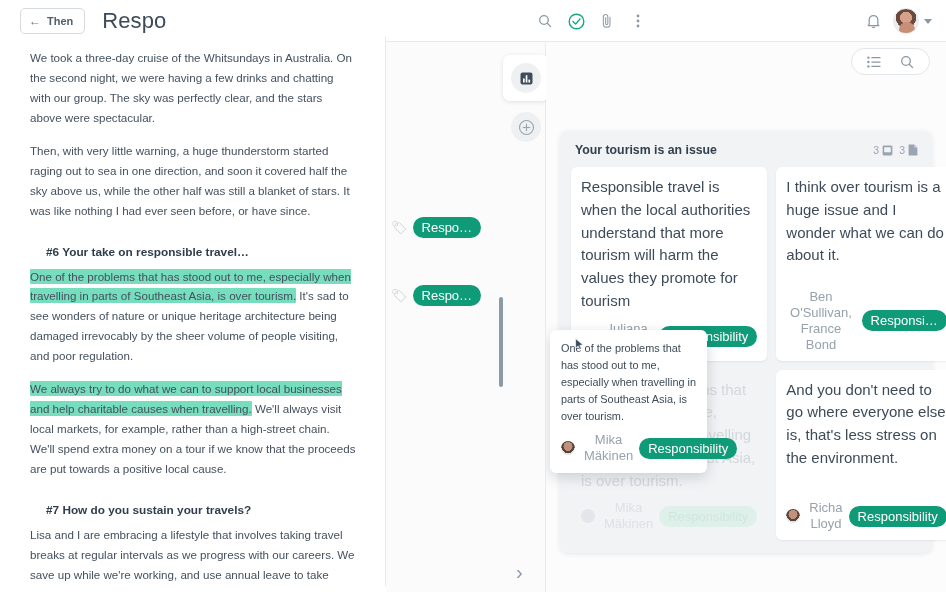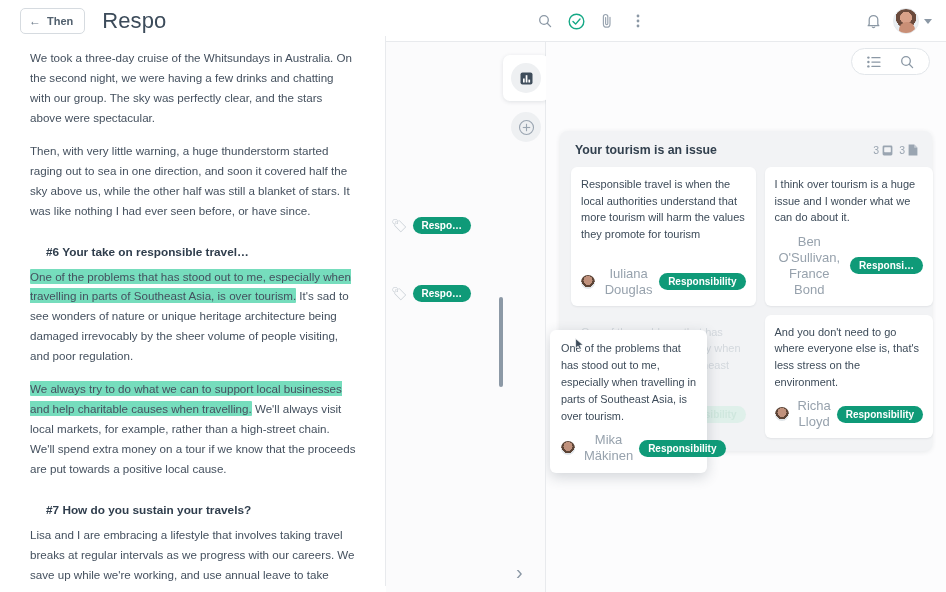--- a/index.html
+++ b/index.html
@@ -80,21 +80,21 @@
   .tag-col {
     position: absolute; left: 386px; top: 42px;
     width: 160px; height: 550px;
     background: #fbfbfc;
     border-right: 1px solid #e8eaed;
   }
   .chip-row { position: absolute; display: flex; align-items: center; gap: 5px; left: 5px; }
   .tag-glyph { color: #c3cad1; font-size: 13px; line-height: 1; }
   .chip {
     background: #0f9a78; color: #fff;
-    font-size: 10px; font-weight: 700;
+    font-size: 13px; font-weight: 400;
     padding: 3px 9px; border-radius: 11px;
     white-space: nowrap; cursor: pointer; text-align: center;
   }
 
   .float-card {
     position: absolute; left: 117px; top: 13px;
     width: 46px; height: 46px;
     background: #fff; border-radius: 7px;
     box-shadow: 0 1px 4px rgba(40,55,70,.13);
     display: flex; align-items: center; justify-content: center;
@@ -158,21 +158,21 @@
   .grid { display: grid; grid-template-columns: 1fr 1fr; gap: 9px; }
   .qcard {
     background: #fff; border-radius: 6px;
     padding: 9px 10px 8px 10px;
     min-height: 118px;
     display: flex; flex-direction: column;
     box-shadow: 0 1px 2px rgba(40,55,70,.08);
     cursor: pointer;
   }
   .qcard .body {
-    font-size: 11px; line-height: 1.52; color: #3d4b59;
+    font-size: 15px; line-height: 1.52; color: #3d4b59;
     flex: 1;
   }
   .qfoot { display: flex; align-items: center; justify-content: space-between; gap: 6px; margin-top: 8px; }
   .who { display: flex; align-items: center; gap: 9px; font-size: 13px; color: #97a2ad; line-height:1.22;text-align:center; }
   .mini-av {
     width: 14px; height: 14px; border-radius: 50%; flex: none;
     background: radial-gradient(circle at 50% 38%, #c0917c 0 40%, #5c4436 41% 60%, #dfe4e8 61% 100%);
   }
   .qcard.ghost { background: #f2f3f5; box-shadow: none; }
   .qcard.ghost .body { color: #d3d8dd; }

